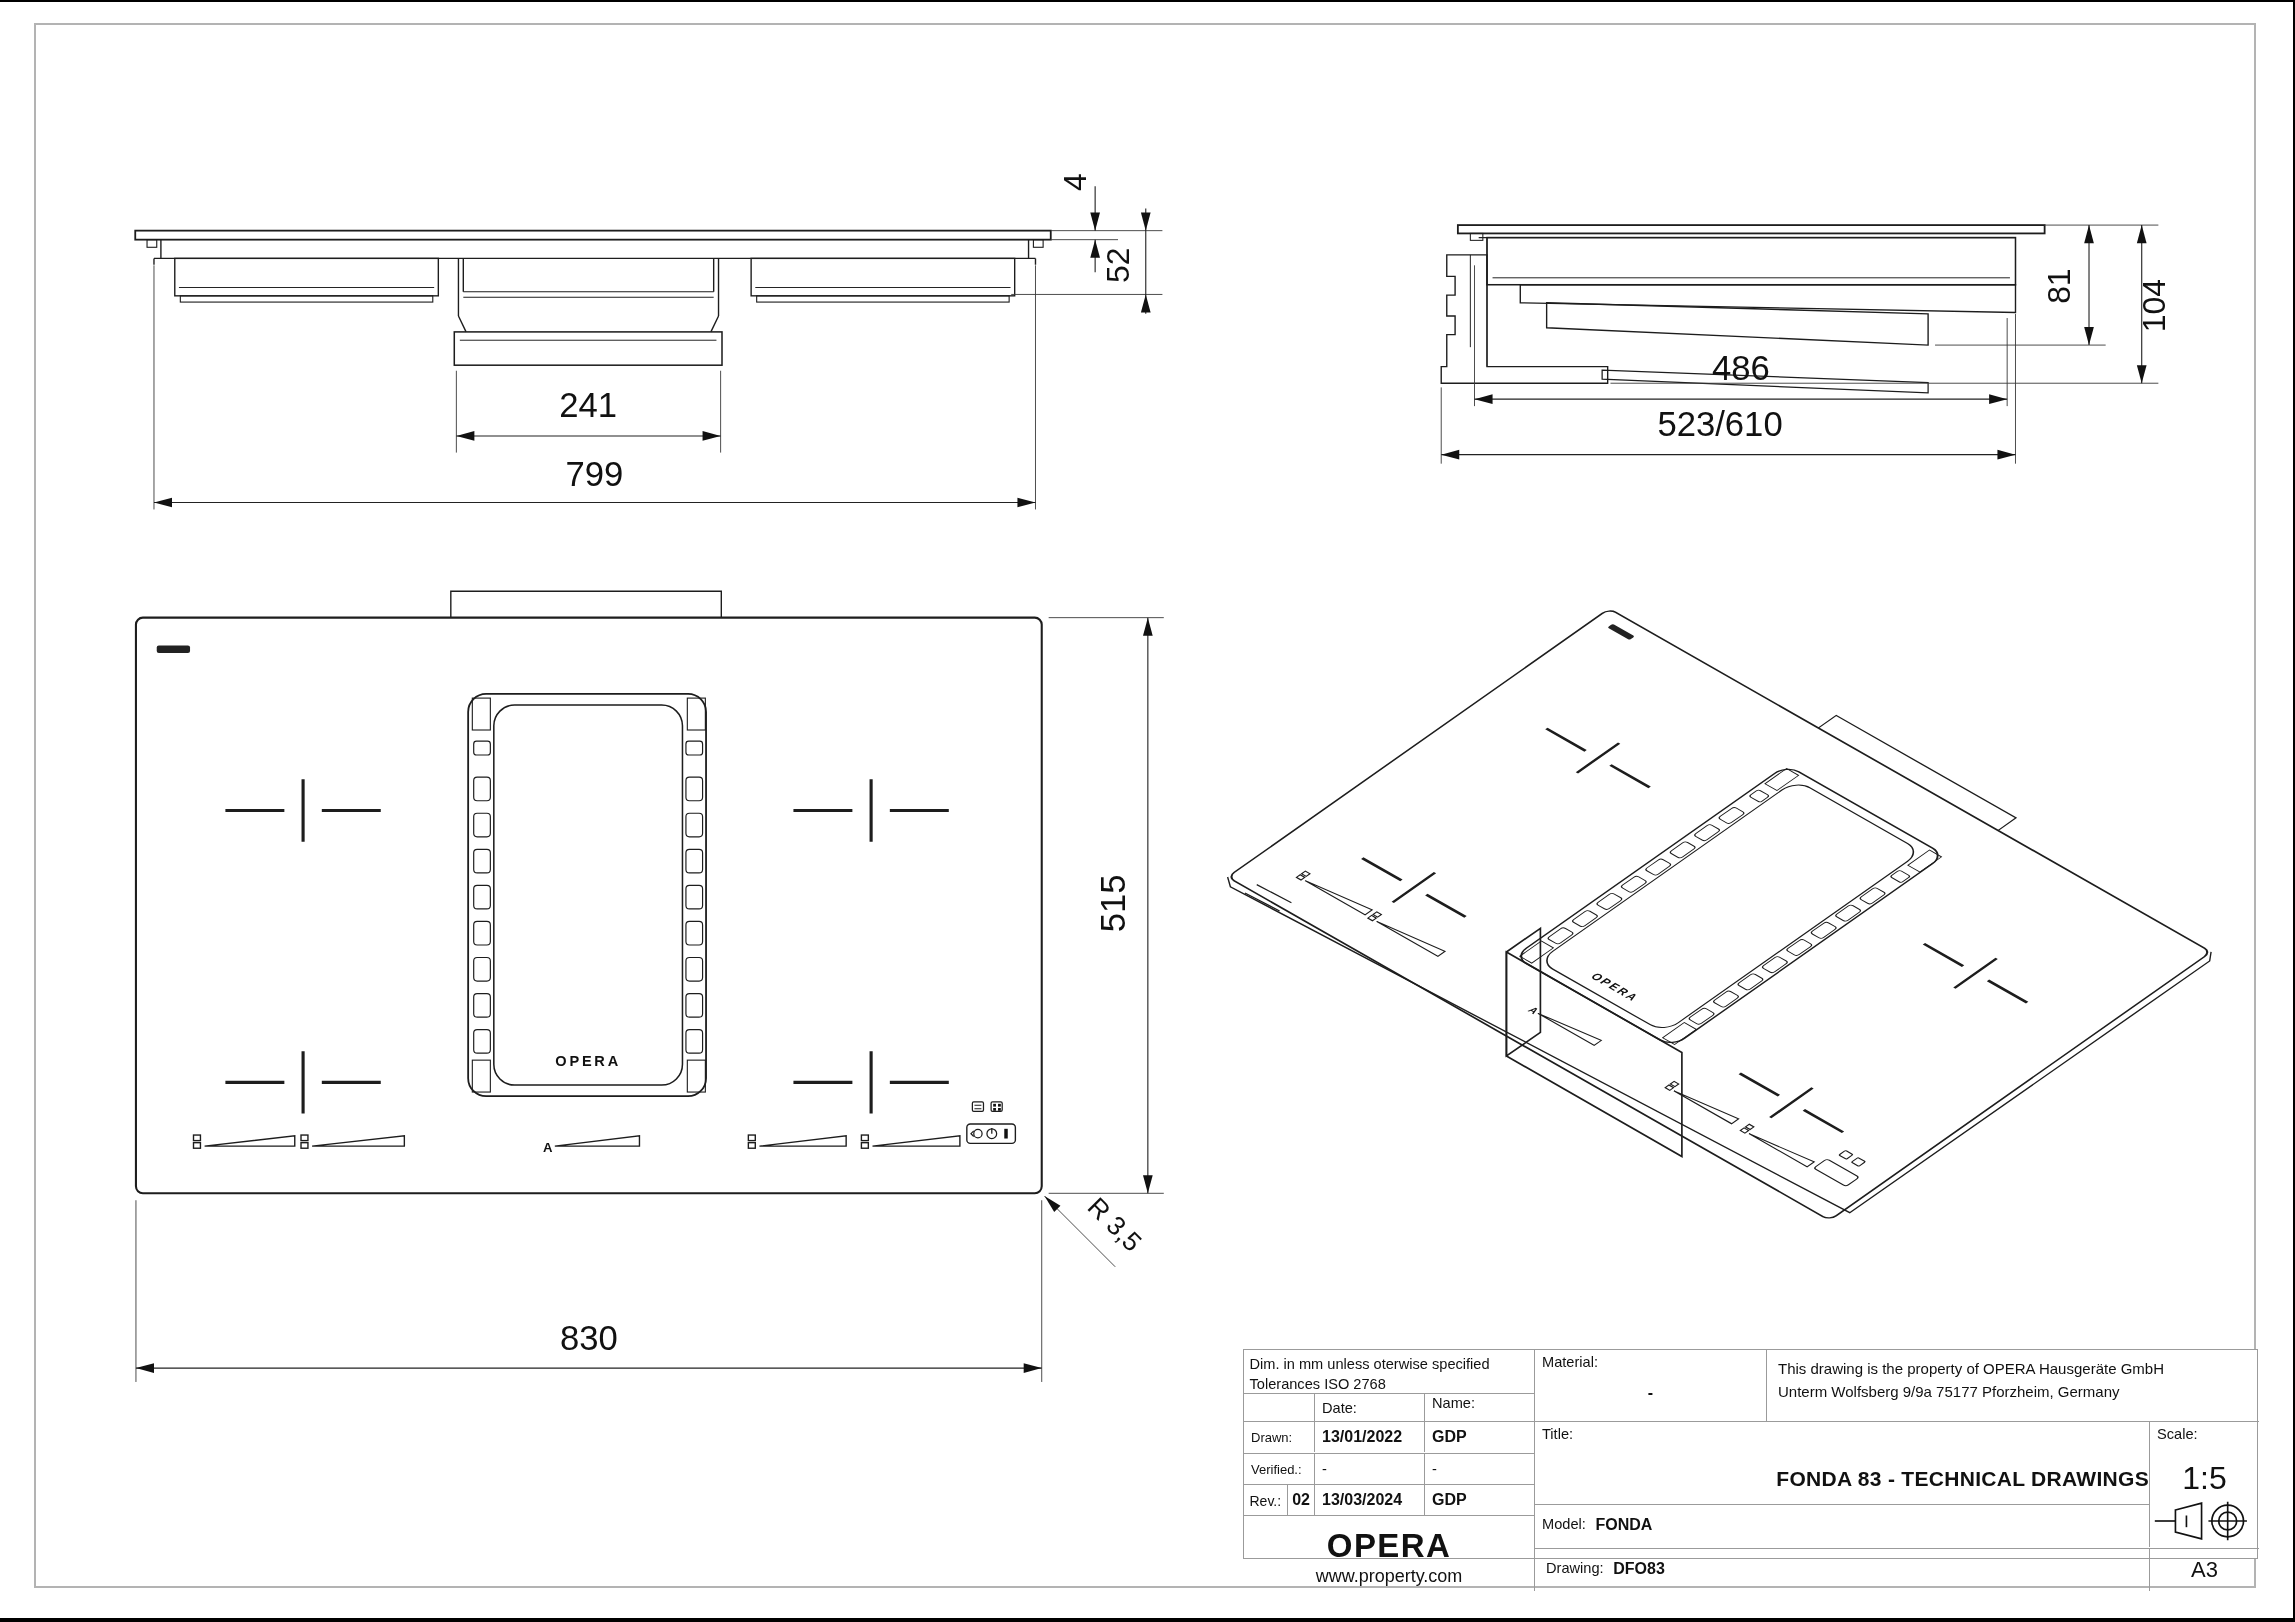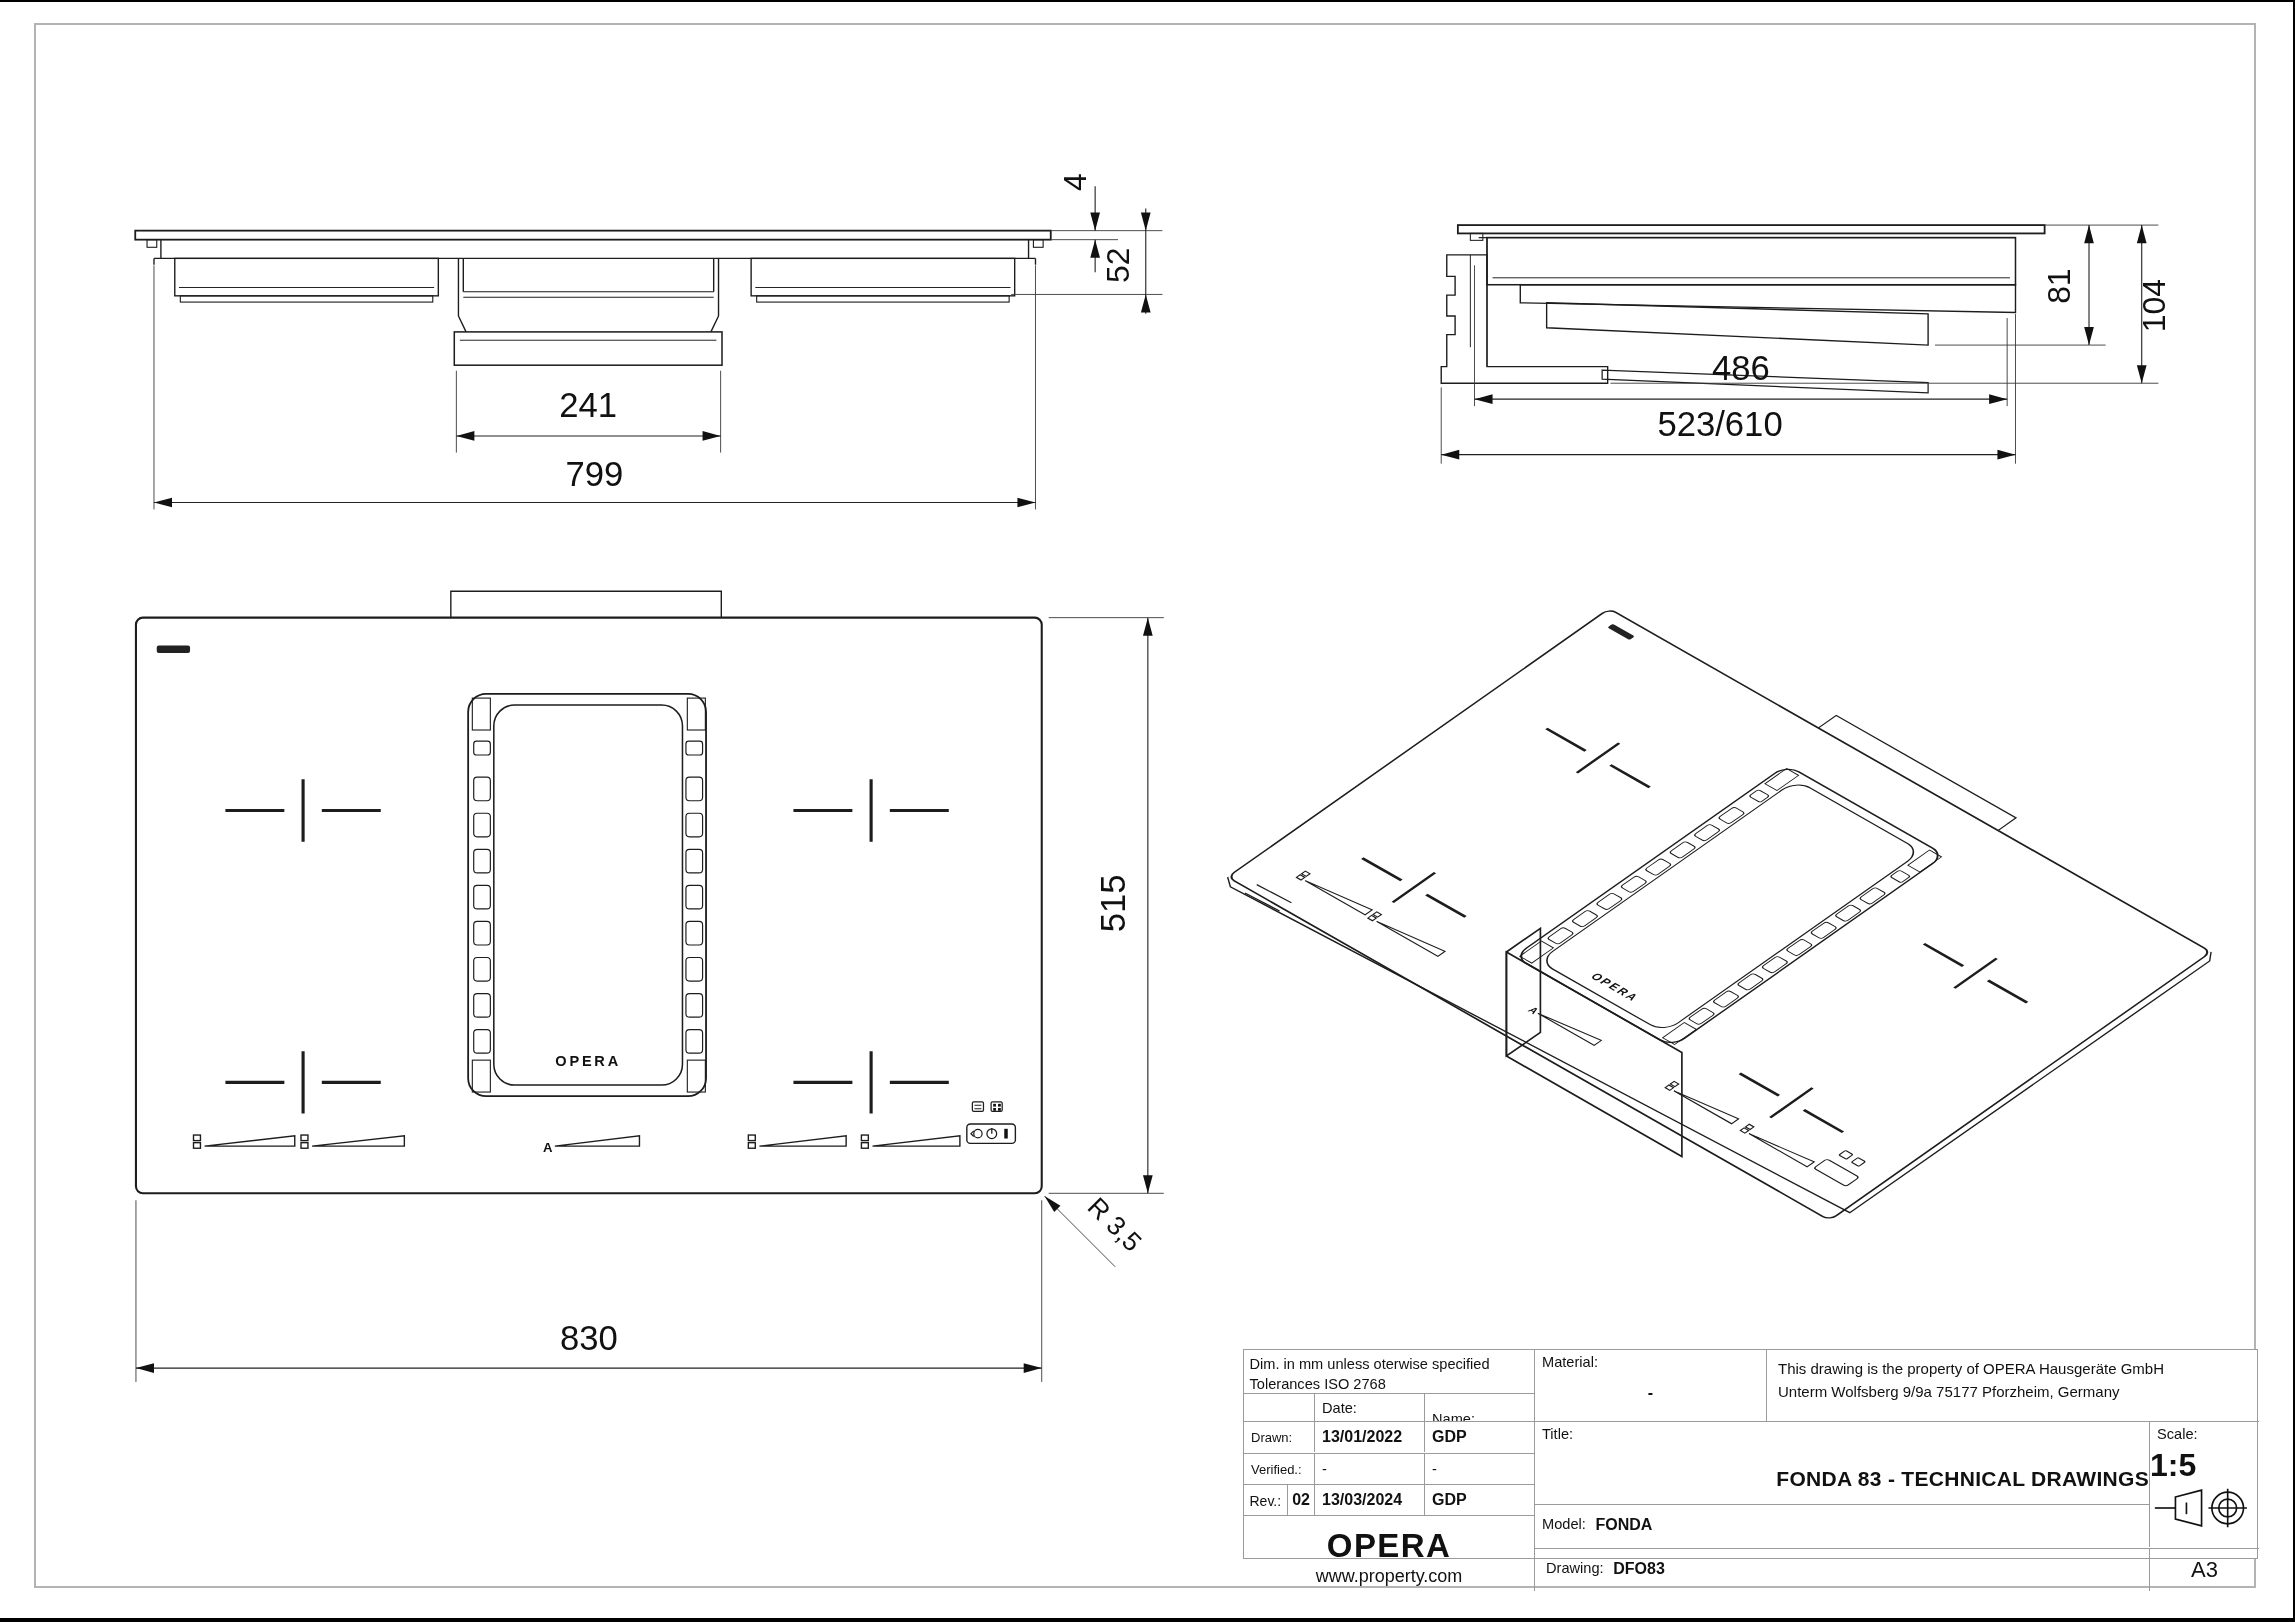--- a/index.html
+++ b/index.html
@@ -21,21 +21,21 @@
       border:1.7px solid #9b9b9b;box-sizing:border-box;background:#fff;}
   .tb .c{position:absolute;box-sizing:border-box;overflow:hidden;}
   .bt{border-top:1.4px solid #9b9b9b;}
   .bl{border-left:1.4px solid #9b9b9b;}
   .lbl{font-size:14.6px;}
   .val{font-size:16px;font-weight:bold;}
   .note{font-size:14.6px;line-height:1.4;padding:3.5px 5.5px;}
   .pad{padding:2.8px 7px;}
   .proptxt{font-size:15px;line-height:1.55;padding:7px 11px;}
   .bigtitle{font-size:21px;font-weight:bold;text-align:right;margin-top:21px;letter-spacing:0.3px;}
-  .scaleval{font-size:32px;font-weight:bold;text-align:left;margin-top:1px;}
+  .scaleval{font-size:32px;font-weight:normal;text-align:center;margin-top:14px;}
   .a3{font-size:22px;text-align:center;margin-top:8.3px;}
   .opera-logo{font-size:33px;font-weight:800;letter-spacing:1.4px;text-align:center;margin-top:11px;}
   .opera-url{font-size:18px;text-align:center;margin-top:1.4px;}
   .flexrow{display:flex;align-items:flex-start;gap:9.7px;}
 </style>
 </head>
 <body>
 
 <div class="page">
 
@@ -289,21 +289,21 @@
   </svg>
 
   <div class="tb">
 
     <div class="c note" style="left:0;top:0;width:290px;height:43px;">
       <div>Dim. in mm unless oterwise specified</div>
       <div>Tolerances ISO 2768</div>
     </div>
     <div class="c bt" style="left:0;top:43px;width:70px;height:28.4px;"></div>
     <div class="c bt bl lbl pad" style="left:70px;top:43px;width:110px;height:28.4px;padding-top:5.5px;">Date:</div>
-    <div class="c bt bl lbl pad" style="left:180px;top:43px;width:110px;height:28.4px;padding-top:17px;">Name:</div>
+    <div class="c bt bl lbl pad" style="left:180px;top:43px;width:110px;height:28.4px;padding-top:1px;">Name:</div>
 
     <div class="c bt lbl pad" style="left:0;top:71px;width:70px;height:31px;padding-top:7.6px;font-size:13px;">Drawn:</div>
     <div class="c bt bl val pad" style="left:70px;top:71px;width:110px;height:31px;padding-top:6.2px;">13/01/2022</div>
     <div class="c bt bl val pad" style="left:180px;top:71px;width:110px;height:31px;padding-top:6.2px;">GDP</div>
 
     <div class="c bt lbl pad" style="left:0;top:103px;width:70px;height:31px;padding-top:7.6px;font-size:13px;">Verified.:</div>
     <div class="c bt bl lbl pad" style="left:70px;top:103px;width:110px;height:31px;padding-top:7px;">-</div>
     <div class="c bt bl lbl pad" style="left:180px;top:103px;width:110px;height:31px;padding-top:7px;">-</div>
 
     <div class="c bt lbl" style="left:0;top:134px;width:43px;height:31px;padding:7.6px 0 0 5.5px;font-size:14px;">Rev.:</div>

